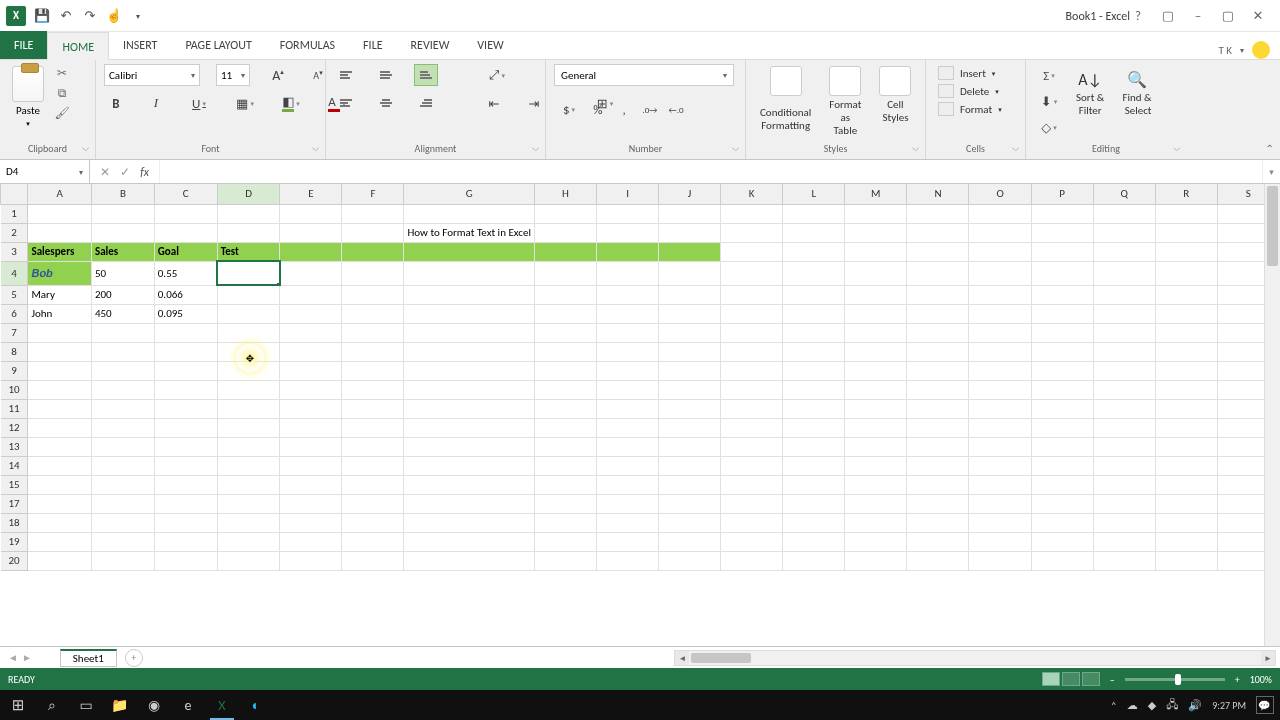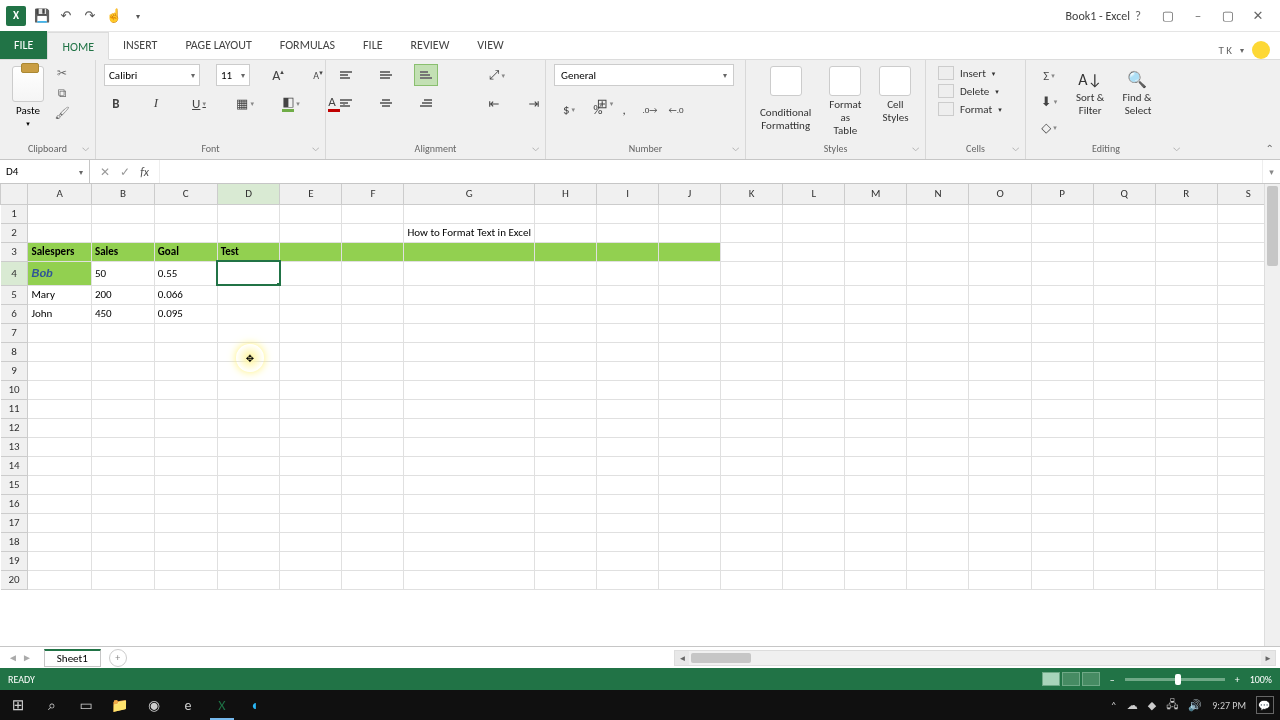--- a/index.html
+++ b/index.html
@@ -87,21 +87,21 @@
   td.selected::after { content:""; position:absolute; right:-3px; bottom:-3px; width:5px;height:5px;background:#217346; }
   .cursor-glow { position:absolute; width:28px;height:28px; border-radius:50%; background:radial-gradient(circle,#fff59d 0%, rgba(255,245,157,0) 70%); pointer-events:none; box-shadow:0 0 8px #fff176;}
   .cursor-glow::after{ content:"✥"; position:absolute; left:50%; top:50%; transform:translate(-50%,-50%); font-size:10px; color:#000;}
   .grid-right { flex:1; overflow:hidden; position:relative;}
   .vscroll { position:absolute; right:0; top:0; bottom:0; width:16px; background:#f0f0f0; border-left:1px solid #ddd;}
   .vscroll .thumb { position:absolute; left:2px;right:2px; top:2px; height:80px; background:#c6c6c6; border-radius:2px;}
 
   
   .sheet-tabs { height:22px; background:#fff; border-top:1px solid #c6c6c6; display:flex; align-items:center; }
   .nav-arrows { display:flex; gap:4px; padding:0 8px; color:#aaa; font-size:10px; }
-  .sheet-tab { border:1px solid #c6c6c6; border-top:2px solid #217346; padding:1px 12px; font-size:11px; background:#fff; margin-left:4px;}
+  .sheet-tab { border:1px solid #c6c6c6; border-top:2px solid #217346; padding:1px 12px; font-size:11px; background:#fff; margin-left:20px;}
   .add-sheet { width:18px;height:18px;border:1px solid #ccc;border-radius:50%;margin-left:8px;display:flex;align-items:center;justify-content:center;font-size:10px;color:#888;}
   .hscroll { margin-left:auto; width:47%; height:16px; background:#f0f0f0; border:1px solid #ddd; position:relative; margin-right:4px;}
   .hscroll .ar { position:absolute; top:0;bottom:0;width:14px;display:flex;align-items:center;justify-content:center;font-size:8px;color:#666;background:#e8e8e8;}
   .hscroll .ar.l{left:0;} .hscroll .ar.r{right:0;}
   .hscroll .thumb{position:absolute;left:16px;top:2px;bottom:2px;width:60px;background:#c6c6c6;border-radius:2px;}
 
   
   .status { height:22px; background:#217346;color:#fff;display:flex;align-items:center;padding:0 8px;font-size:10px; }
   .status .right { margin-left:auto; display:flex;align-items:center;gap:10px; }
   .view-btns { display:flex; gap:2px; }
@@ -730,42 +730,20 @@
             <td class=""></td>
             <td class=""></td>
             <td class=""></td>
             <td class=""></td>
             <td class=""></td>
             <td class=""></td>
             <td class=""></td>
             <td class=""></td>
           </tr>
           <tr>
-            <th class="rowh ">16</th>
-            <td class=""></td>
-            <td class=""></td>
-            <td class=""></td>
-            <td class=""></td>
-            <td class=""></td>
-            <td class=""></td>
-            <td class=""></td>
-            <td class=""></td>
-            <td class=""></td>
-            <td class=""></td>
-            <td class=""></td>
-            <td class=""></td>
-            <td class=""></td>
-            <td class=""></td>
-            <td class=""></td>
-            <td class=""></td>
-            <td class=""></td>
-            <td class=""></td>
-            <td class=""></td>
-          </tr>
-          <tr>
             <th class="rowh ">17</th>
             <td class=""></td>
             <td class=""></td>
             <td class=""></td>
             <td class=""></td>
             <td class=""></td>
             <td class=""></td>
             <td class=""></td>
             <td class=""></td>
             <td class=""></td>

